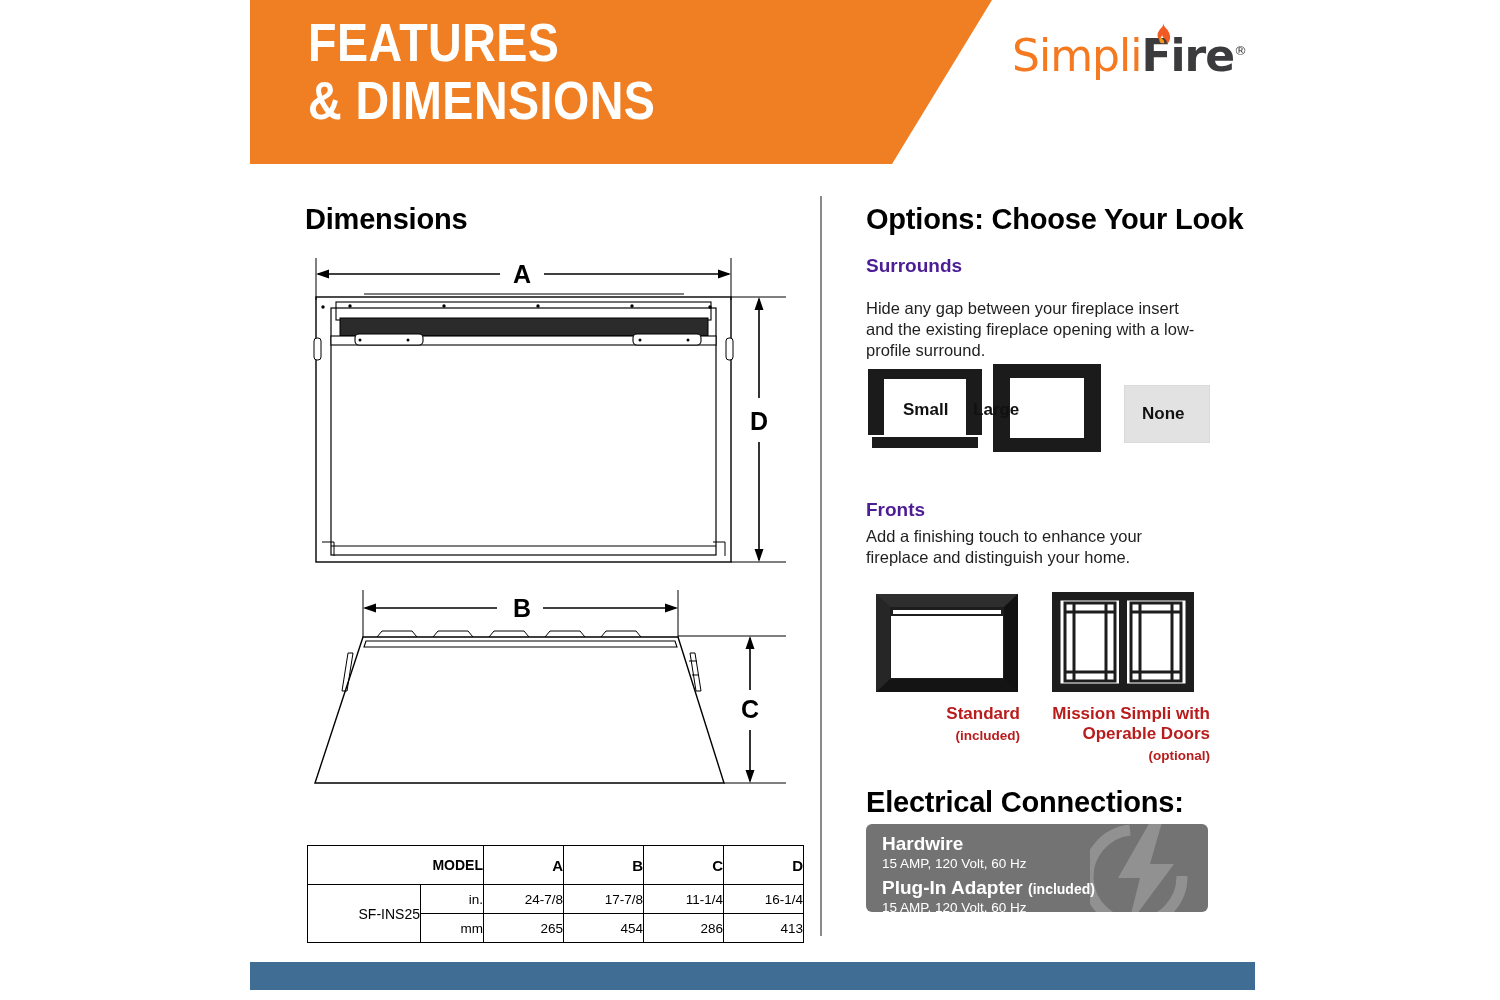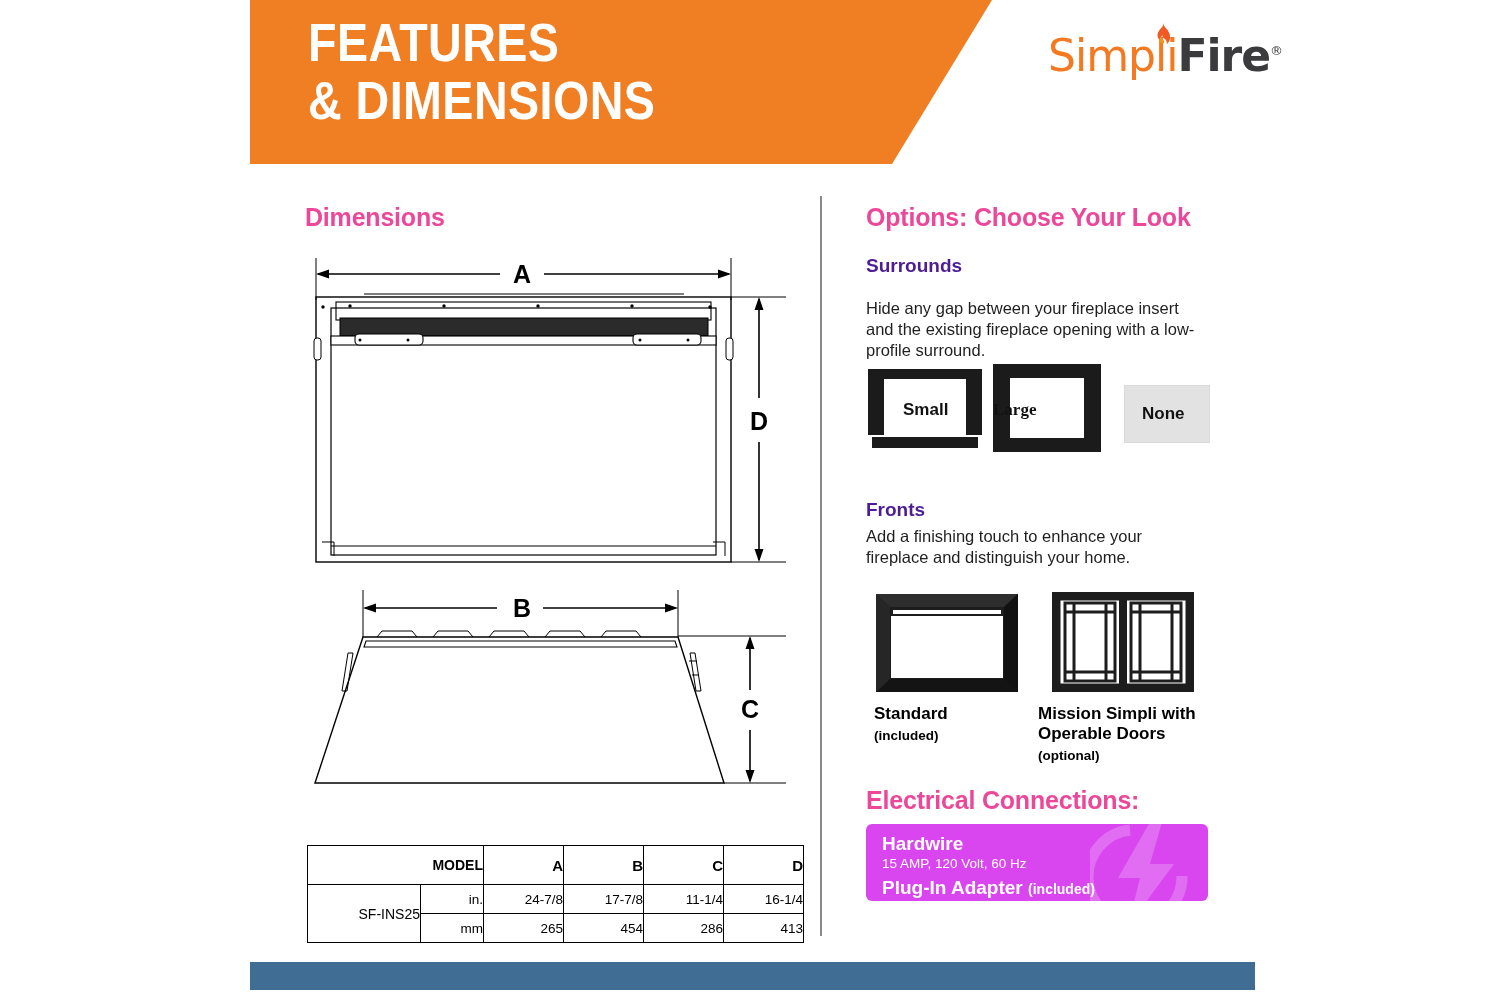--- a/index.html
+++ b/index.html
@@ -55,21 +55,20 @@
     width: 220px;
   }
   #logo-wordmark {
     position: absolute;
     left: 0; top: 8px;
     font-size: 44px;
     font-weight: 500;
     letter-spacing: -1px;
     white-space: nowrap;
     font-family: "DejaVu Sans", sans-serif;
-    margin-left: 36px;
   }
   #logo-simpli { color: #F47920; font-weight: 400; }
   #logo-fire { color: #3B3B3D; font-weight: 700; }
   #logo-reg {
     color: #3B3B3D;
     font-size: 13px;
     vertical-align: super;
   }
   #logo-flame {
     position: absolute;
@@ -93,23 +92,23 @@
     left: 250px;
     top: 962px;
     width: 1005px;
     height: 28px;
     background: #3F6D94;
   }
 
   
   .section-heading-orange {
     position: absolute;
-    color: #ec4899;
-    font-weight: bold;
-    font-size: 25px;
+    color: #000000;
+    font-weight: bold;
+    font-size: 29px;
     letter-spacing: -0.2px;
     white-space: nowrap;
   }
   #dimensions-heading { left: 305px; top: 203px; }
   #options-heading { left: 866px; top: 203px; }
   #electrical-heading { left: 866px; top: 786px; }
 
   .sub-heading {
     position: absolute;
     color: #4c1d95;
@@ -174,43 +173,43 @@
     background: #e2e2e2;
     border: 1px solid #dadada;
   }
 
   
   #front-standard { position: absolute; left: 876px; top: 594px; width: 142px; height: 98px; }
   #front-mission  { position: absolute; left: 1052px; top: 592px; width: 142px; height: 100px; }
 
   .front-caption {
     position: absolute;
-    text-align: left;
+    text-align: right;
     font-weight: bold;
     font-size: 17px;
     line-height: 20px;
-    color: #000000;
+    color: #b91c1c;
   }
   .front-caption .opt {
     display: block;
     font-size: 13.5px;
     font-weight: bold;
     margin-top: 2px;
   }
   #caption-standard { left: 874px; top: 704px; width: 146px; }
   #caption-mission  { left: 1038px; top: 704px; width: 172px; }
 
   
   #electrical-box {
     position: absolute;
     left: 866px;
     top: 824px;
     width: 342px;
-    height: 77px;
-    background: #d946ef;
+    height: 88px;
+    background: #737373;
     border-radius: 6px;
     overflow: hidden;
   }
   #bolt-watermark {
     position: absolute;
     right: 8px;
     top: -4px;
     width: 110px;
     height: 108px;
     opacity: 0.22;
@@ -382,21 +381,21 @@
   <path d="M0 0 H114 V66 H98 V58 H16 V66 H0 Z" fill="#1b1b1b"></path>
   <rect x="16" y="10" width="82" height="48" fill="#ffffff"></rect>
   <rect x="4" y="68" width="106" height="11" fill="#1b1b1b"></rect>
 </svg>
 <div class="swatch-label" style="left:903px; top:400px;">Small</div>
 
 <svg id="surround-large" viewBox="0 0 108 88">
   <rect x="0" y="0" width="108" height="88" fill="#1b1b1b"></rect>
   <rect x="17" y="14" width="74" height="60" fill="#ffffff"></rect>
 </svg>
-<div class="swatch-label" style="left:993px; top:400px;font-family:Liberation Serif, serif;">Large</div>
+<div class="swatch-label" style="left:973px; top:400px;">Large</div>
 
 <div id="surround-none"></div>
 <div class="swatch-label" style="left:1142px; top:404px;">None</div>
 
 <div class="sub-heading" id="fronts-heading">Fronts</div>
 <div class="body-copy" id="fronts-copy">Add a finishing touch to enhance your fireplace and distinguish your home.</div>
 
 <svg id="front-standard" viewBox="0 0 142 98">
   <rect x="0" y="0" width="142" height="98" fill="#1d1d1d"></rect>
   <polygon points="0,0 142,0 128,13 14,13" fill="#2e2e2e"></polygon>

